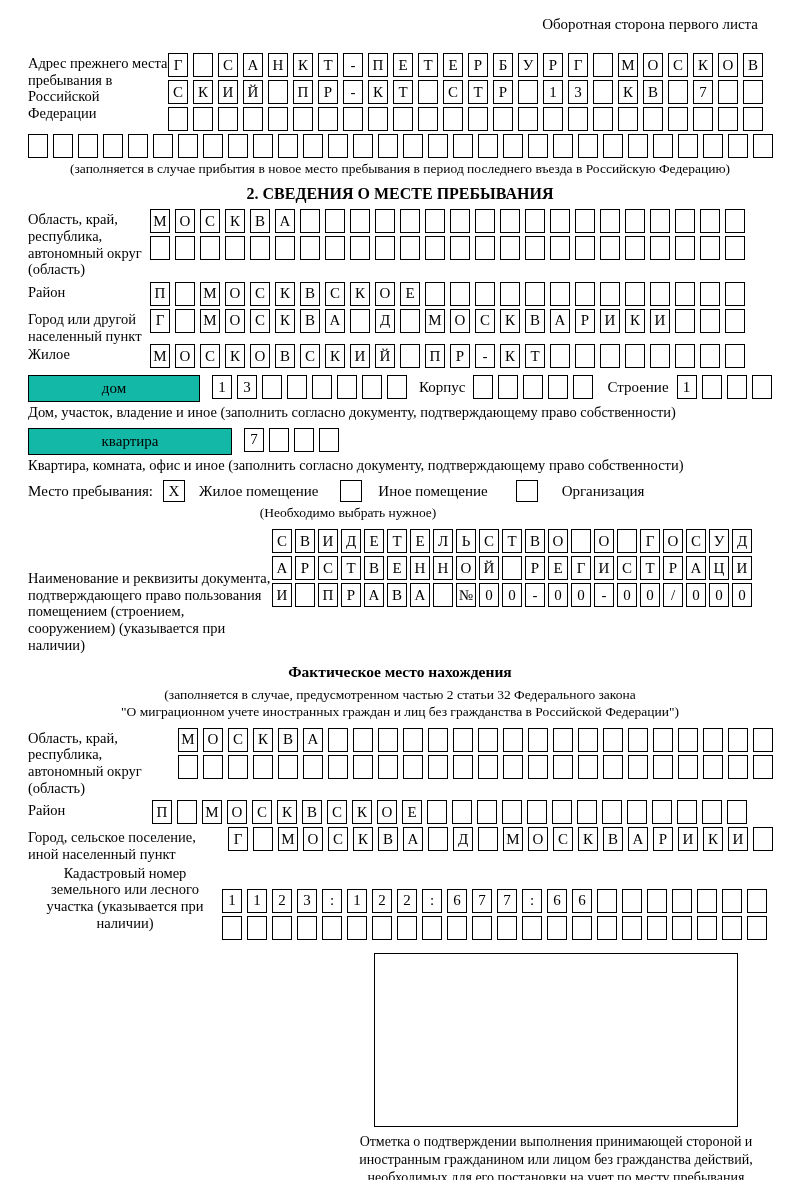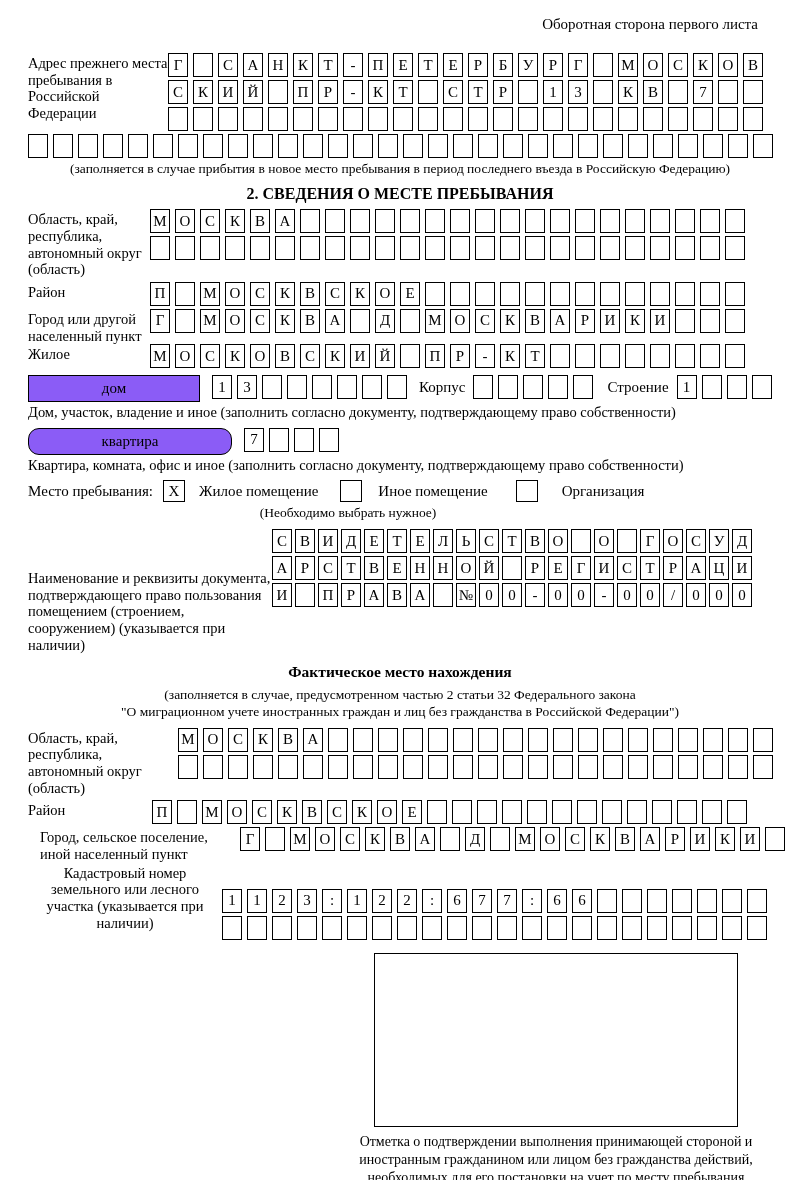--- a/index.html
+++ b/index.html
@@ -7,41 +7,41 @@
   body {
     width:800px; height:1180px; overflow:hidden;
     color:#000; font-family:"Liberation Serif", serif;
     padding:16px 28px 0 28px; position:relative;
   }
   .hdr { text-align:right; font-size:15px; padding-right:14px; margin-bottom:20px; }
 
   .frow { display:flex; align-items:flex-start; }
   .lbl { font-size:14.5px; line-height:1.15; flex-shrink:0; padding-top:2px; }
   .w140 { width:140px; } .w122 { width:122px; } .w124 { width:124px; }
-  .w150 { width:150px; } .w200 { width:200px;margin-left:12px; } .w194 { width:194px;text-align:center; } .w244 { width:244px;margin-top:39px; }
+  .w150 { width:150px; } .w200 { width:200px; } .w194 { width:194px;text-align:center; } .w244 { width:244px;margin-top:39px; }
 
   .cells { display:flex; gap:5px; margin-bottom:3px; }
   .cells.tight { gap:3px; }
   .cell {
     width:20px; height:24px; border:1.6px solid #000; flex-shrink:0;
     display:flex; align-items:center; justify-content:center;
     font-size:15px; line-height:1; background:#fff;
   }
   .mt26 { margin-top:26px; }
 
   .note { font-size:13.5px; line-height:1.2; }
   .center { text-align:center; }
   .sec-title { font-weight:bold; font-size:16px; text-align:center; margin:8px 0 6px 0; }
   .sub-title { font-weight:bold; font-size:15.5px; text-align:center; margin:10px 0 6px 0; }
 
   .namebox {
     border:1.6px solid #000; height:27px; display:flex; align-items:center;
-    justify-content:center; font-size:15px; flex-shrink:0; background:#8b5cf6;font-family:Liberation Serif, serif;
+    justify-content:center; font-size:15px; flex-shrink:0; background:#14b8a6;font-family:Liberation Serif, serif;
   }
-  .dom-box { width:172px; } .kv-box { width:204px;border-radius:11px; }
+  .dom-box { width:172px; } .kv-box { width:204px; }
   .inline-lbl { font-size:15px; padding-top:4px; flex-shrink:0; }
   .caption { font-size:14.5px; margin:2px 0 6px 0; line-height:1.2; }
 
   .stay-row { display:flex; align-items:center; font-size:15px; margin-top:4px; }
   .cbox {
     width:22px; height:22px; border:1.6px solid #000; display:inline-flex;
     align-items:center; justify-content:center; font-size:15px; flex-shrink:0; background:#fff;
   }
   .stay-note { font-size:13.5px; margin:3px 0 8px 150px; width:340px; text-align:center; }
 

